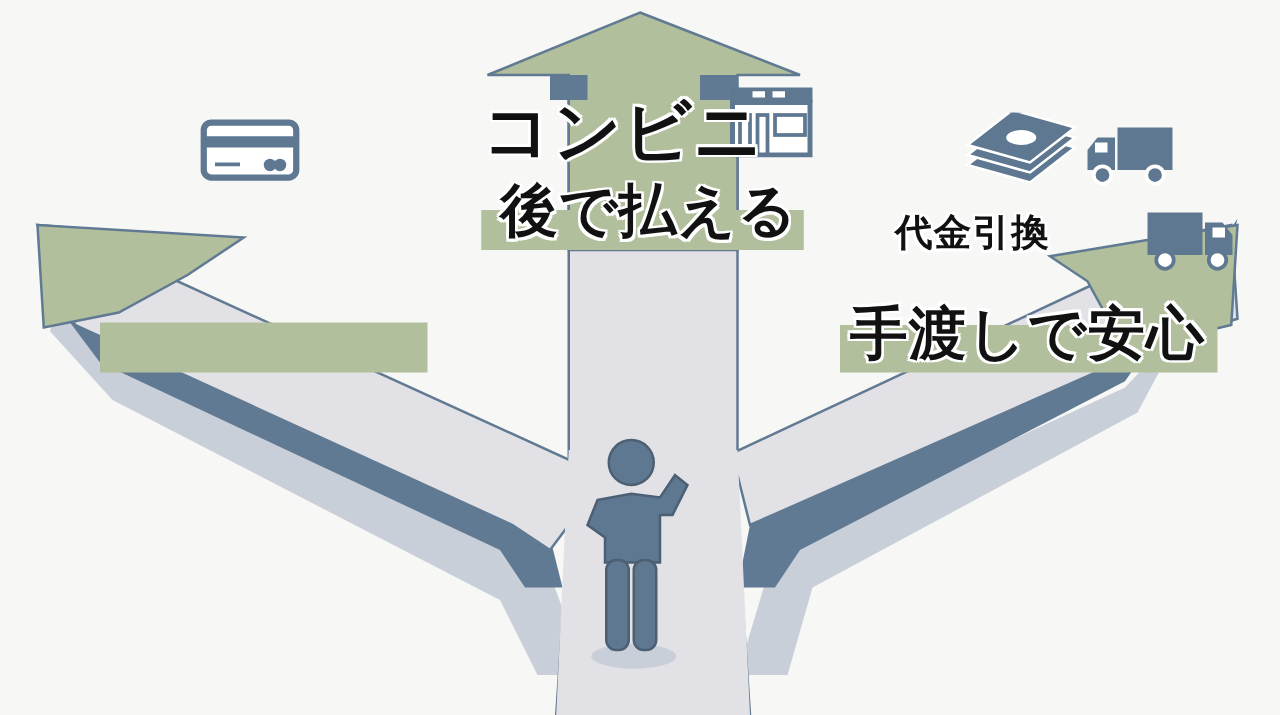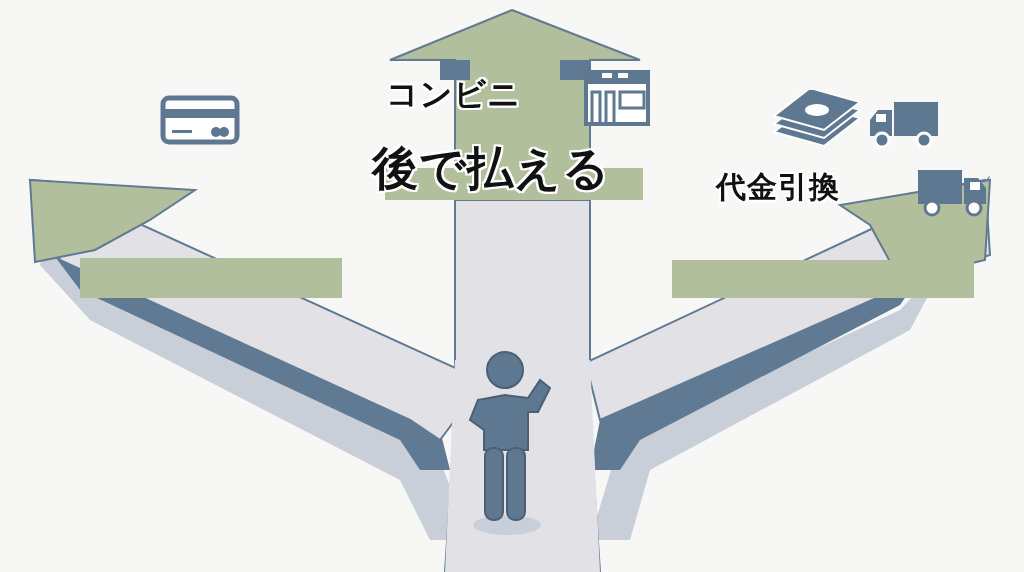--- a/index.html
+++ b/index.html
@@ -97,18 +97,19 @@
       <circle cx="45" cy="20" r="18"></circle>
       <path d="M18 50 L45 45 L68 48 L80 30 L90 38 L78 62 L68 62 L68 100 L24 100 L24 80 L10 70 Z"></path>
       <rect x="25" y="98" width="18" height="72" rx="8"></rect>
       <rect x="47" y="98" width="18" height="72" rx="8"></rect>
     </g>
   </svg>
 
   <div class="band" style="left:80px;top:258px;width:262px;height:40px"></div>
 
   <div class="band" style="left:385px;top:168px;width:258px;height:32px"></div>
-  <div class="label" style="left:386px;top:78px;font-size:32px">コンビニ</div>
-  <div class="label" style="left:372px;top:145px;font-size:46px">後で払える</div>
+  <div class="label" style="left:386px;top:78px;font-size:54px">コンビニ</div>
+  <div class="label" style="left:400px;top:145px;font-size:46px">後で払える</div>
 
   <div class="band" style="left:672px;top:260px;width:302px;height:38px"></div>
   <div class="label" style="left:716px;top:172px;font-size:30px">代金引換</div>
+  <div class="label" style="left:680px;top:243px;font-size:46px">手渡しで安心</div>
 </div>
 
 </body></html>

